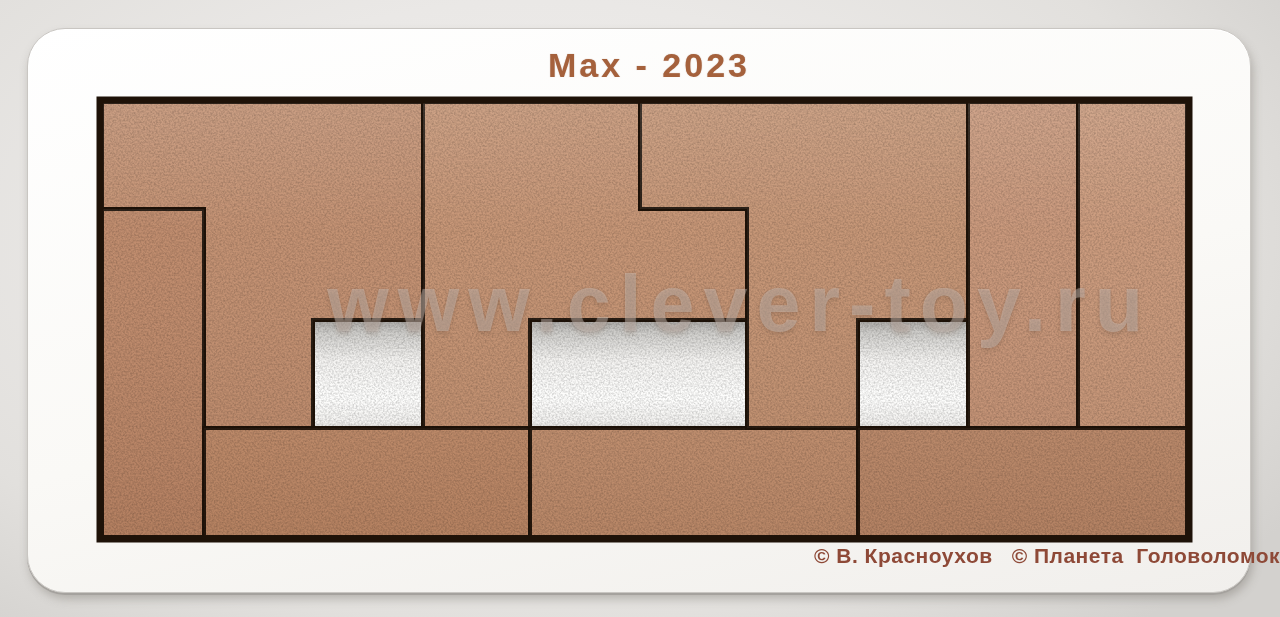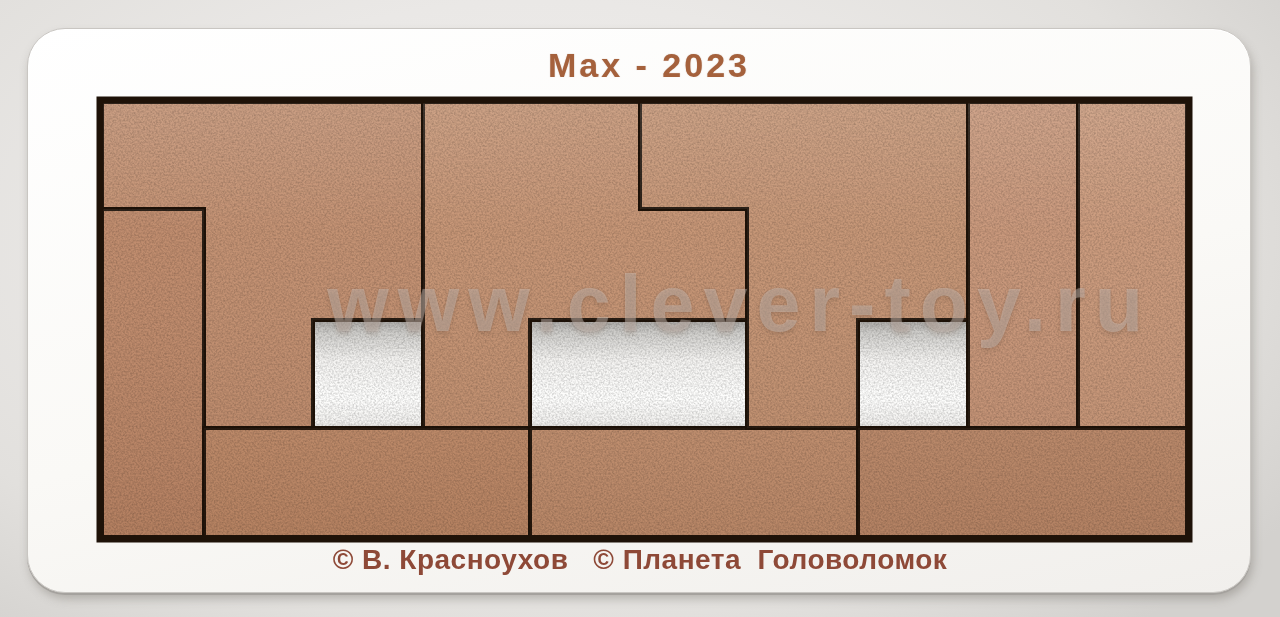--- a/index.html
+++ b/index.html
@@ -30,22 +30,22 @@
     text-align: center;
     font-size: 34px;
     font-weight: bold;
     letter-spacing: 3px;
     text-shadow: 0 1px 1px rgba(255,255,255,0.7), 0 0 1px rgba(120,60,30,0.5);
   }
   .credits {
     position: absolute;
     left: 0; top: 544px;
     width: 100%;
-    text-align: center;
-    font-size: 28px;
+    text-align: right;
+    font-size: 21px;
     font-weight: bold;
     letter-spacing: 0.5px;
     white-space: pre;
   }
   #puzzle-svg {
     position: absolute;
     left: 0; top: 0;
     width: 1280px; height: 617px;
   }
   .watermark {

